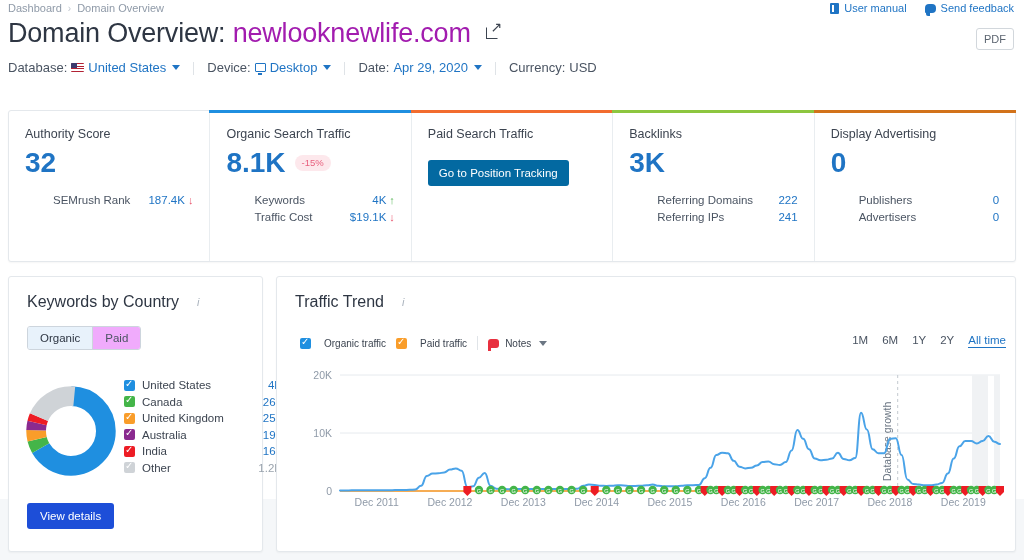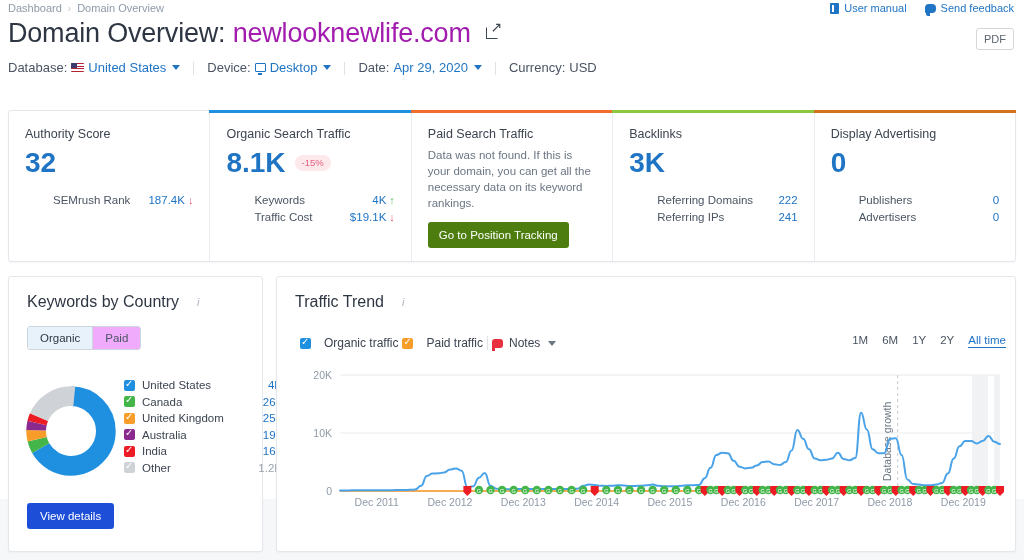--- a/index.html
+++ b/index.html
@@ -56,21 +56,21 @@
   .card h3 { font-size:12.5px; font-weight:400; color:#3c4450; margin-bottom:8px; }
   .bignum { font-size:28px; font-weight:700; color:#1f74c4; line-height:1; display:flex; align-items:center; gap:9px;}
   .badge { font-size:9.5px; font-weight:400; color:#e8607e; background:#fde8ec; border-radius:9px; padding:3px 7px; }
   .mrows { margin-top:15px; font-size:11.5px; }
   .mrow { display:flex; justify-content:space-between; align-items:center; line-height:17px;margin-left:28px; }
   .mrow .k { color:#4a5462; }
   .mrow .v { color:#1f74c4; display:flex; align-items:center; gap:3px;}
   .arrow-up { color:#5db85c; font-size:11px; }
   .arrow-dn { color:#e8566e; font-size:11px; }
   .nodata { font-size:11.5px; color:#6b7683; line-height:16px; margin-top:-2px;}
-  .green-btn { margin-top:11px; display:inline-block; background:#4d7c0f; color:#fff; font-size:11.5px;
+  .green-btn { margin-top:11px; display:inline-block; background:#0369a1; color:#fff; font-size:11.5px;
                padding:7px 11px; border-radius:3px; cursor:pointer; }
 
   
   .panel { position:absolute; background:#fff; border:1px solid #e4e8ec; border-radius:3px; box-shadow:0 1px 2px rgba(0,0,0,.04);}
   #kbc { left:8px; top:276px; width:255px; height:276px; }
   #tt  { left:276px; top:276px; width:740px; height:276px; }
   .panel h2 { font-size:16px; font-weight:400; color:#2e3643; padding:16px 0 0 18px; display:flex; align-items:center; gap:18px;}
   .info-i { font-size:11px; color:#aab3bd; font-style:italic; }
 
   
@@ -84,21 +84,21 @@
   .lrow { display:flex; align-items:center; height:16.5px; }
   .cbx { width:11px; height:11px; border-radius:2px; margin-right:7px; position:relative; flex:0 0 auto;}
   .cbx:after{ content:"✓"; position:absolute; left:1px; top:-2px; font-size:10px; color:#fff; line-height:12px;}
   .lname { width:108px; color:#3c4450; }
   .lval { width:32px; text-align:right; color:#1f74c4; }
   .lval.muted { color:#9aa3ad; }
   .blue-btn { position:absolute; left:18px; bottom:22px; background:#1d4ed8; color:#fff; font-size:11.5px;
               padding:7px 13px; border-radius:3px; cursor:pointer; }
 
   
-  .tlegend { position:absolute; left:300px; top:336px; display:flex; align-items:center; gap:4px; font-size:12px;}
+  .tlegend { position:absolute; left:300px; top:336px; display:flex; align-items:center; gap:10px; font-size:10px;}
   .tlegend .item { display:flex; align-items:center; gap:6px; cursor:pointer; }
   .vdiv { width:1px; height:14px; background:#e0e4e8; }
   .note-ic { width:11px; height:9px; background:#e8303f; border-radius:3px 3px 3px 0; position:relative;}
   .note-ic:after{content:""; position:absolute; left:0; bottom:-3px; width:3px; height:4px; background:#e8303f;}
   .caret-grey{ width:0;height:0;border-left:4px solid transparent;border-right:4px solid transparent;border-top:5px solid #6b7683; margin-left:2px;}
   .ranges { position:absolute; right:18px; top:334px; display:flex; gap:14px; font-size:11.5px; color:#4a5462; }
   .ranges span { cursor:pointer; }
   .ranges span.active { color:#1f74c4; border-bottom:1px solid #1f74c4; padding-bottom:1px;}
 
   svg { display:block; }
@@ -198,21 +198,20 @@
             <span>$19.1K</span>
             <span class="arrow-dn">↓</span>
           </span>
         </div>
       </div>
     </div>
 
     <div class="card">
       <div class="topbar" style="background:#f26c2e"></div>
       <h3>Paid Search Traffic</h3>
-      <div class="nodata">Data was not found. If this is your domain, you can get all the necessary data on its keyword rankings.</div>
       <div class="green-btn">Go to Position Tracking</div>
     </div>
 
     <div class="card">
       <div class="topbar" style="background:#8dc63f"></div>
       <h3>Backlinks</h3>
       <div class="bignum">3K</div>
       <div class="mrows">
         <div class="mrow">
           <span class="k">Referring Domains</span>

